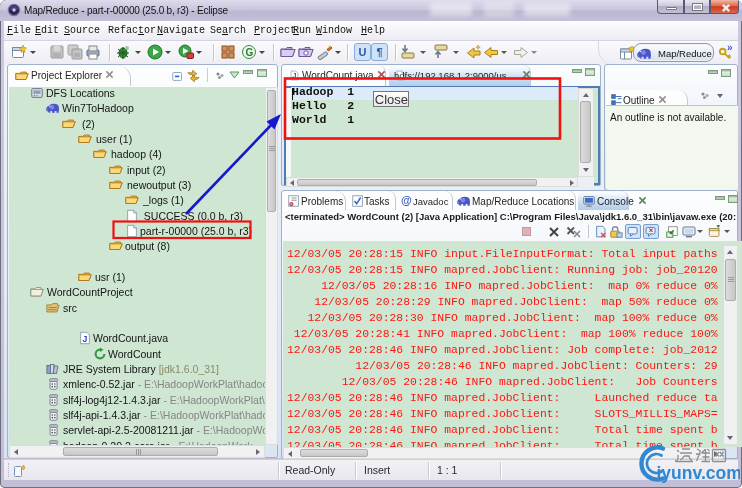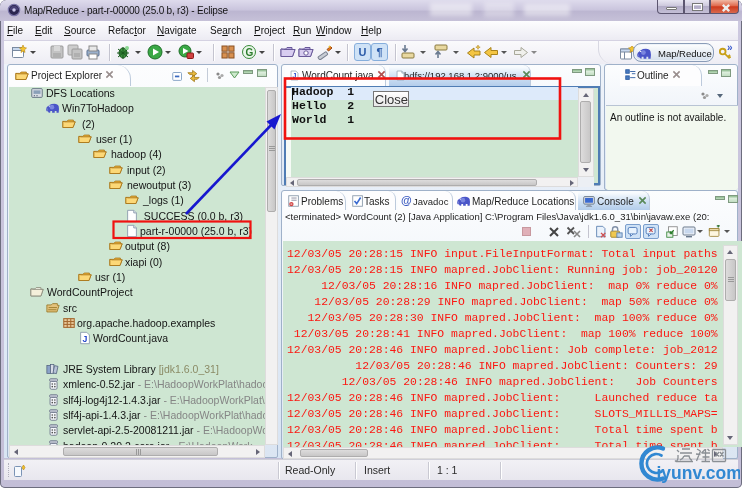--- a/index.html
+++ b/index.html
@@ -15,21 +15,21 @@
 .blob{position:absolute;background:rgba(255,255,255,.45);border-radius:2px;filter:blur(2px);}
 
 #wbtns{position:absolute;left:657px;top:0;width:80px;height:15px;}
 .wb{position:absolute;top:0;height:14px;border:1px solid #5c5670;border-top:none;
  background:linear-gradient(#e8e6f2 0%,#cdc9dd 45%,#b3adc8 50%,#c4bfd6 100%);}
 #wb1{left:0;width:27px;border-radius:0 0 0 4px;}
 #wb2{left:27px;width:26px;}
 #wb3{left:53px;width:29px;background:linear-gradient(#f0b8a4 0%,#e06a4e 45%,#ce3a1c 52%,#d8694f 100%);border-radius:0 0 4px 0;}
 
 #menubar{position:absolute;left:4px;top:21px;width:734px;height:20px;
- background:linear-gradient(#fdfdfe,#ecebf3);border-bottom:1px solid #d5d2e2;}
+ background:linear-gradient(#fdfdfe,#ecebf3);border-bottom:1px solid #d5d2e2;font-family:Liberation Mono, monospace;}
 .mi{position:absolute;top:4px;font-size:10px;color:#111;white-space:nowrap;}
 .mi u{text-decoration:underline;}
 
 #toolbar{position:absolute;left:4px;top:41px;width:734px;height:23px;
  background:linear-gradient(#fafafc,#eeedf4);}
 .tsep{position:absolute;top:3px;height:17px;width:1px;background:#c4c4cf;box-shadow:1px 0 0 #fff;}
 .ti{position:absolute;top:3px;width:16px;height:16px;}
 .tarr{position:absolute;width:0;height:0;border-left:3px solid transparent;border-right:3px solid transparent;border-top:3.5px solid #444;top:10px;}
 .tbox{position:absolute;top:2px;width:17px;height:18px;border:1px solid #86aedc;background:#cfe2f6;border-radius:3px;
  color:#2a5aa8;font-weight:bold;font-size:11px;text-align:center;line-height:16px;}
@@ -402,55 +402,49 @@
               <use href="#file"></use>
             </svg>
             <span class="abs" style="left:131px">part-r-00000 (25.0 b, r3)</span>
           </div>
    <div class="trow" style="top:152px">
             <svg class="ticn" style="left:100px" viewBox="0 0 16 16">
               <use href="#folder"></use>
             </svg>
             <span class="abs" style="left:116px">output (8)</span>
           </div>
-   <div class="trow" style="top:168px">
-            <svg class="ticn" style="left:100px" viewBox="0 0 16 16">
-              <use href="#folder"></use>
-            </svg>
-            <span class="abs" style="left:116px">xiapi (0)</span>
-          </div>
    <div class="trow" style="top:183px">
             <svg class="ticn" style="left:69px" viewBox="0 0 16 16">
               <use href="#folder"></use>
             </svg>
             <span class="abs" style="left:86px">usr (1)</span>
           </div>
    <div class="trow" style="top:214px">
             <svg class="ticn" style="left:37px" viewBox="0 0 16 16">
               <use href="#pkgfolder"></use>
             </svg>
             <span class="abs" style="left:54px">src</span>
           </div>
    <div class="trow" style="top:198px">
             <svg class="ticn" style="left:21px" viewBox="0 0 16 16">
               <use href="#projfolder"></use>
             </svg>
             <span class="abs" style="left:38px">WordCountProject</span>
           </div>
-   <div class="trow" style="top:229px">
-            <svg class="ticn" style="left:53px" viewBox="0 0 16 16">
-              <use href="#pkggrid"></use>
-            </svg>
-            <span class="abs" style="left:68px">org.apache.hadoop.examples</span>
-          </div>
    <div class="trow" style="top:244px">
             <svg class="ticn" style="left:69px" viewBox="0 0 16 16">
               <use href="#jfile"></use>
             </svg>
             <span class="abs" style="left:84px">WordCount.java</span>
+          </div>
+   <div class="trow" style="top:260px">
+            <svg class="ticn" style="left:84px" viewBox="0 0 16 16">
+              <use href="#runc"></use>
+            </svg>
+            <span class="abs" style="left:99px">WordCount</span>
           </div>
    <div class="trow" style="top:275px">
             <svg class="ticn" style="left:37px" viewBox="0 0 16 16">
               <use href="#lib"></use>
             </svg>
             <span class="abs" style="left:54px">JRE System Library <span class="j">[jdk1.6.0_31]</span></span>
           </div>
    <div class="trow" style="top:290px">
             <svg class="ticn" style="left:38px" viewBox="0 0 16 16">
               <use href="#jar"></use>
@@ -501,21 +495,21 @@
           </svg>
    <div class="tabtxt" style="left:17px;">WordCount.java</div>
    <svg class="xclose" style="left:92px;" viewBox="0 0 10 10">
             <path d="M1.5 1.5 L8.5 8.5 M8.5 1.5 L1.5 8.5" stroke="#b05050" stroke-width="1.8"></path>
           </svg>
   </div>
   <div class="vtab vtabsel" style="left:107px;width:142px;">
    <svg class="ticn" style="left:6px;top:4px;width:11px;height:13px">
             <use href="#file"></use>
           </svg>
-   <div class="tabtxt" style="left:15px;font-size:9.5px;">hdfs://192.168.1.2:9000/us</div>
+   <div class="tabtxt" style="left:5px;font-size:9.5px;">hdfs://192.168.1.2:9000/us</div>
    <svg class="xclose" style="left:133px;" viewBox="0 0 10 10">
             <path d="M1.5 1.5 L8.5 8.5 M8.5 1.5 L1.5 8.5" stroke="#5a8a5a" stroke-width="1.8"></path>
           </svg>
   </div>
   <div class="minmax" style="left:290px;top:4px;height:4px;"></div>
   <div class="minmax" style="left:303px;top:3px;"></div>
   <div id="edcontent">
    <div class="abs" style="left:0;top:0;width:292px;height:89px;background:#cee6d2;"></div>
    <div class="abs" style="left:0;top:0;width:5px;height:89px;background:#f6faf6;"></div>
    <div class="abs" style="left:5px;top:-1px;width:287px;height:13px;background:#ddeafa;"></div>
@@ -531,21 +525,21 @@
    <div class="sb" style="left:0;top:89px;width:292px;height:10px;">
     <div class="sbarr" style="left:3px;top:2px;border-top:3.5px solid transparent;border-bottom:3.5px solid transparent;border-right:4px solid #667;"></div>
     <div class="sbarr" style="right:3px;top:2px;border-top:3.5px solid transparent;border-bottom:3.5px solid transparent;border-left:4px solid #667;"></div>
     <div class="sbthumbh" style="left:10px;top:1px;width:240px;height:7px;"></div>
    </div>
    <div class="abs" style="left:292px;top:89px;width:16px;height:10px;background:#eceff4;"></div>
   </div>
  </div>
 
  <div class="panel" id="outline">
-  <div class="vtab" style="left:15px;width:82px;border-radius:3px 10px 0 0;">
+  <div class="vtab" style="left:1px;width:82px;border-radius:3px 10px 0 0;margin-top:25px;">
    <svg class="ticn" style="left:4px;top:3px" viewBox="0 0 16 16">
             <g fill="#4a7ac0" stroke="#2a5aa0">
               <rect x="2" y="2" width="4" height="4"></rect>
               <rect x="2" y="9" width="4" height="4"></rect>
             </g>
             <g stroke="#2a5aa0">
               <line x1="7" y1="4" x2="13" y2="4"></line>
               <line x1="7" y1="11" x2="13" y2="11"></line>
               <line x1="9" y1="6.5" x2="13" y2="6.5"></line>
             </g>
@@ -589,32 +583,32 @@
   <div class="vtab" style="left:116px;width:55px;height:19px;">
    <div class="abs" style="left:3px;top:3px;font-size:11px;font-weight:bold;color:#3a5ac0;">@</div>
    <div class="tabtxt" style="left:15px;font-size:9.5px;">Javadoc</div>
   </div>
   <div class="vtab" style="left:171px;width:123px;height:19px;">
    <svg class="ticn" style="left:4px;top:3px" viewBox="0 0 16 16">
             <use href="#eleph"></use>
           </svg>
    <div class="tabtxt" style="left:19px;">Map/Reduce Locations</div>
   </div>
-  <div class="vtab vtabsel" style="left:296px;width:72px;height:19px;">
+  <div class="vtab vtabsel" style="left:296px;width:51px;height:19px;">
    <svg class="ticn" style="left:4px;top:3px" viewBox="0 0 16 16">
             <use href="#monitor"></use>
           </svg>
    <div class="tabtxt" style="left:19px;">Console</div>
    <svg class="xclose" style="left:60px;" viewBox="0 0 10 10">
             <path d="M1.5 1.5 L8.5 8.5 M8.5 1.5 L1.5 8.5" stroke="#5a8a5a" stroke-width="1.8"></path>
           </svg>
   </div>
   <div class="minmax" style="left:433px;top:5px;height:4px;"></div>
   <div class="minmax" style="left:446px;top:4px;"></div>
-  <div class="abs" style="left:3px;top:20px;font-size:9.5px;color:#1a1a1a;white-space:nowrap;">&lt;terminated&gt; WordCount (2) [Java Application] C:\Program Files\Java\jdk1.6.0_31\bin\javaw.exe (20:</div>
+  <div class="abs" style="left:3px;top:20px;font-size:9.5px;color:#1a1a1a;white-space:nowrap;font-weight:bold;">&lt;terminated&gt; WordCount (2) [Java Application] C:\Program Files\Java\jdk1.6.0_31\bin\javaw.exe (20:</div>
 
   <div class="abs" id="constools" style="left:0;top:33px;width:457px;height:16px;">
    <div class="abs" style="left:240px;top:3px;width:9px;height:9px;background:#e0b0b8;border:1px solid #c8989e;"></div>
    <svg class="abs" style="left:266px;top:2px" width="12" height="12" viewBox="0 0 12 12">
             <path d="M2 2 L10 10 M10 2 L2 10" stroke="#444" stroke-width="2"></path>
           </svg>
    <svg class="abs" style="left:284px;top:2px" width="15" height="12" viewBox="0 0 15 12">
             <path d="M1.5 1.5 L8 8 M8 1.5 L1.5 8" stroke="#555" stroke-width="1.8"></path>
             <path d="M8 5 L14 11 M14 5 L8 11" stroke="#888" stroke-width="1.6"></path>
           </svg>

